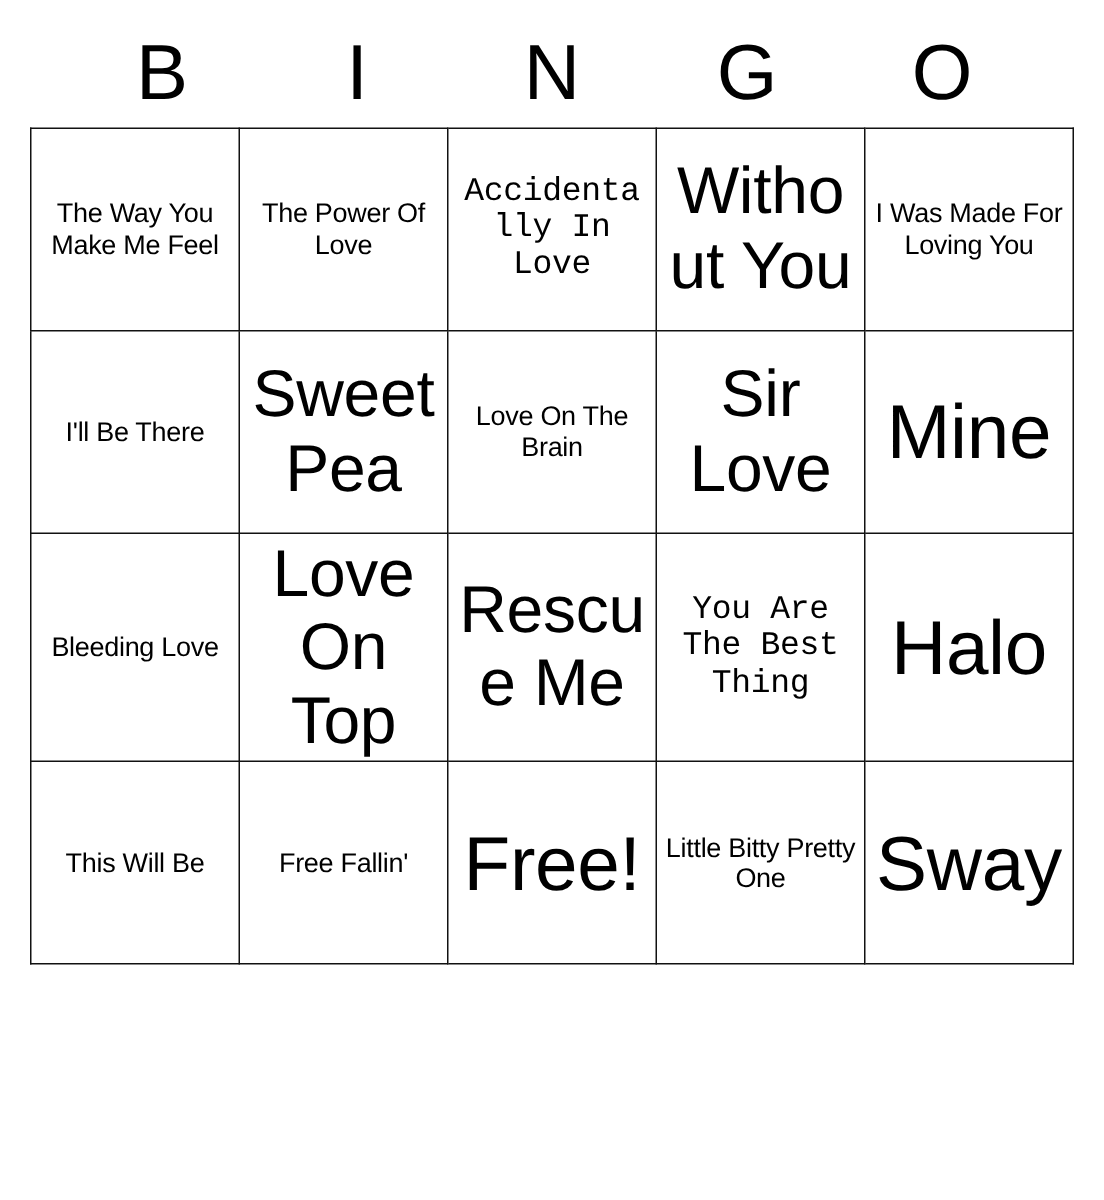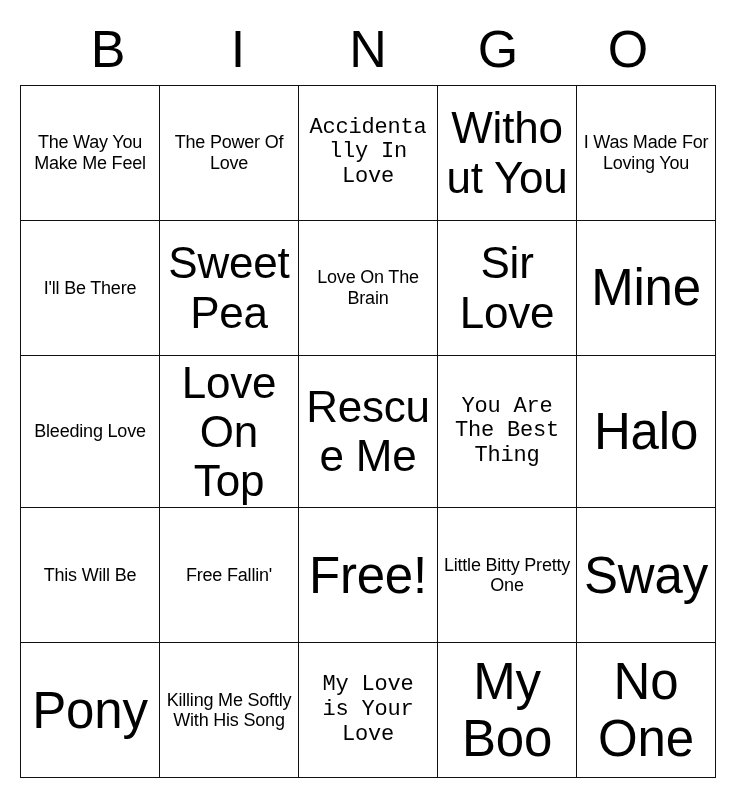--- a/index.html
+++ b/index.html
@@ -141,33 +141,16 @@
         <td>
             <span class="cell-text fs-xl">Free!</span>
           </td>
         <td>
             <span class="cell-text fs-xs">Little Bitty Pretty One</span>
           </td>
         <td>
             <span class="cell-text fs-xl">Sway</span>
           </td>
       </tr>
-      <tr>
-        <td>
-            <span class="cell-text fs-xl">Pony</span>
-          </td>
-        <td>
-            <span class="cell-text fs-xs">Killing Me Softly With His Song</span>
-          </td>
-        <td>
-            <span class="cell-text fs-sm">My Love is Your Love</span>
-          </td>
-        <td>
-            <span class="cell-text fs-xl">My Boo</span>
-          </td>
-        <td>
-            <span class="cell-text fs-xl">No One</span>
-          </td>
-      </tr>
     </tbody>
   </table>
 
 </div>
 
 </body></html>

